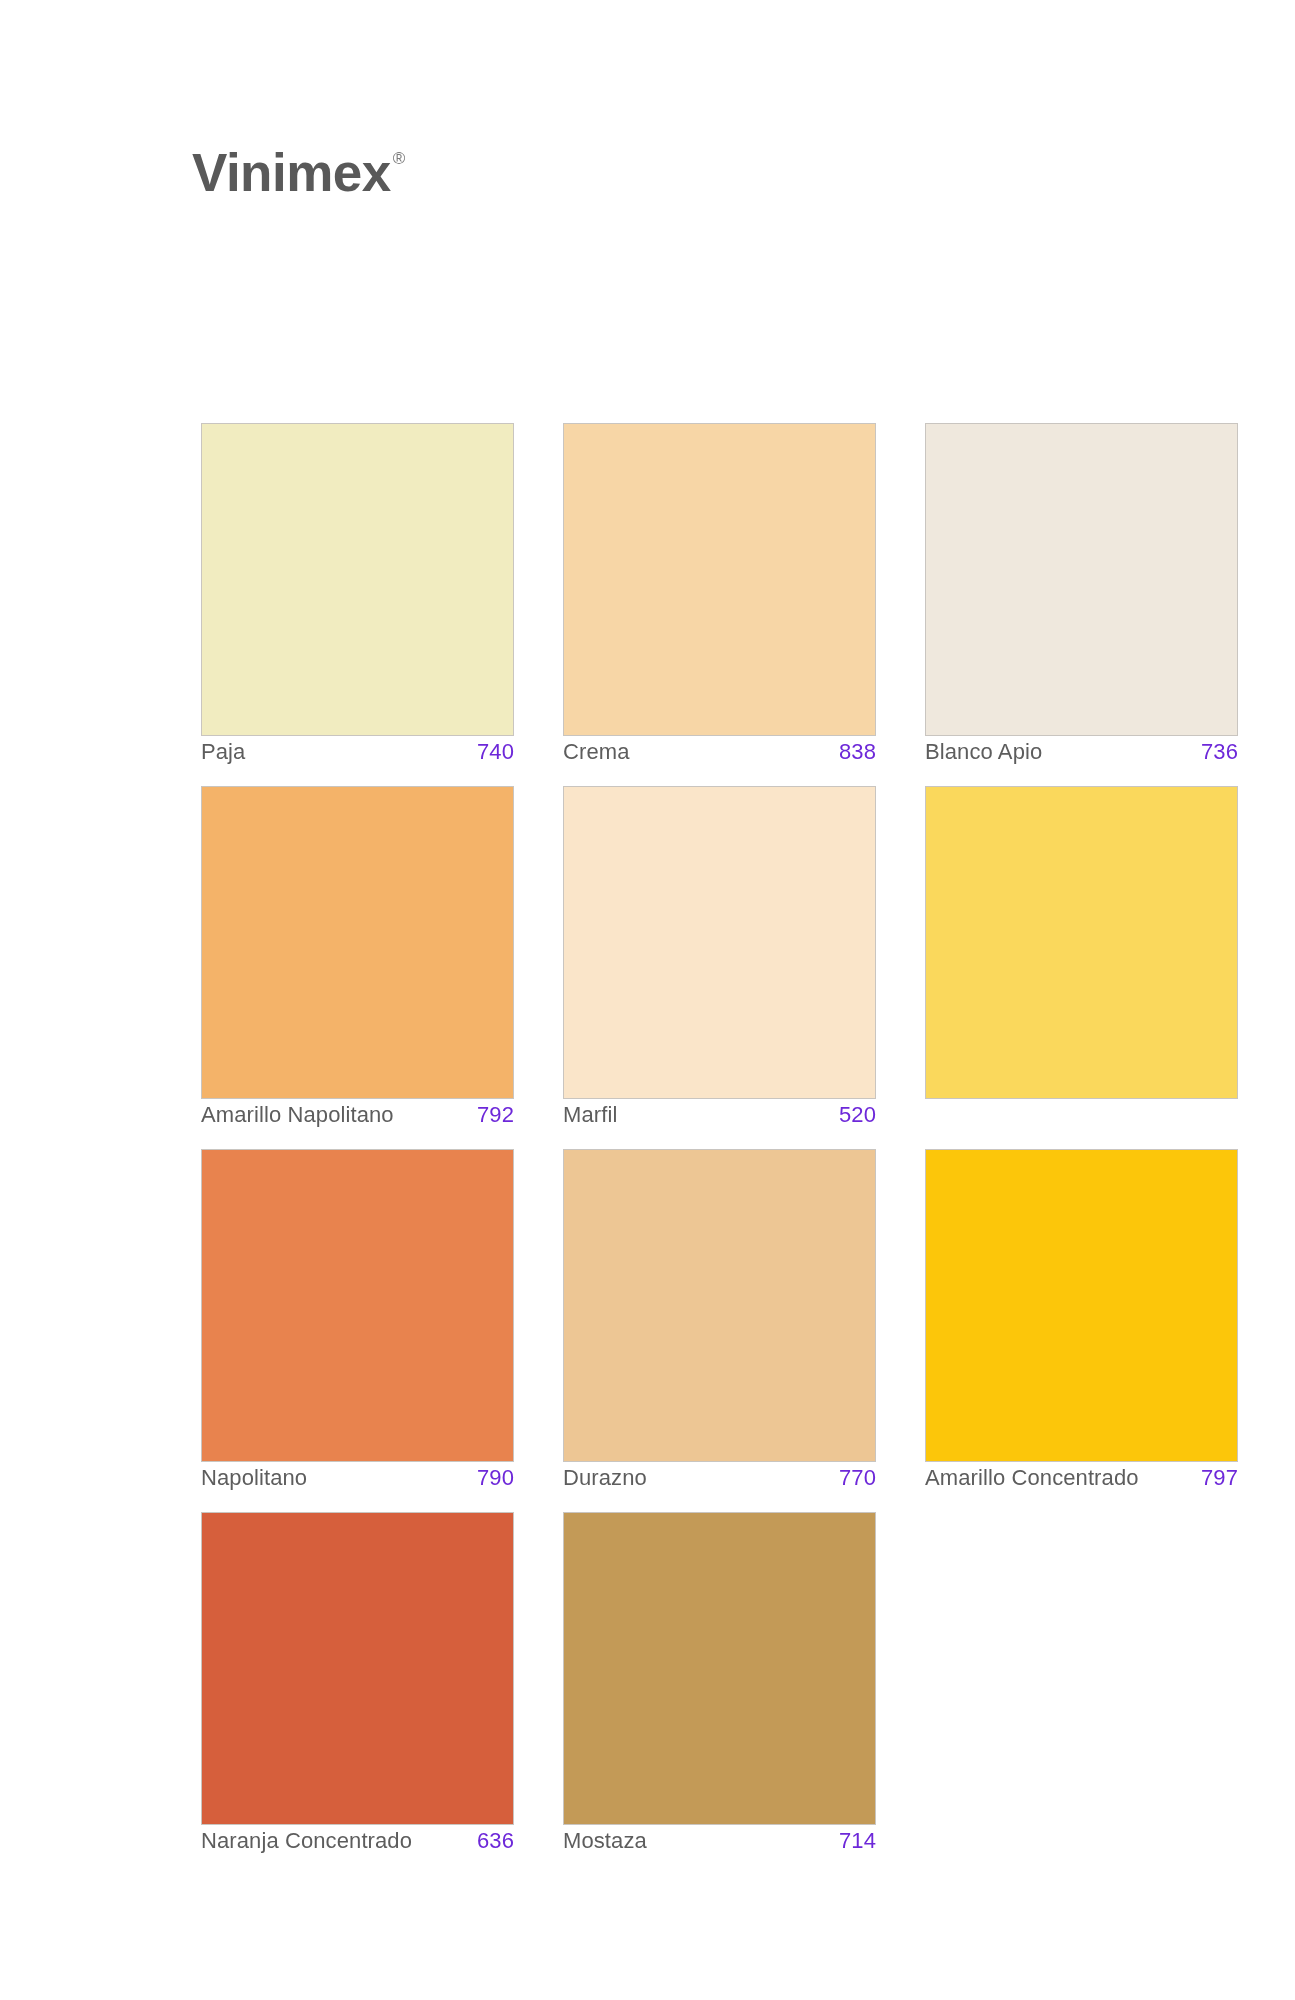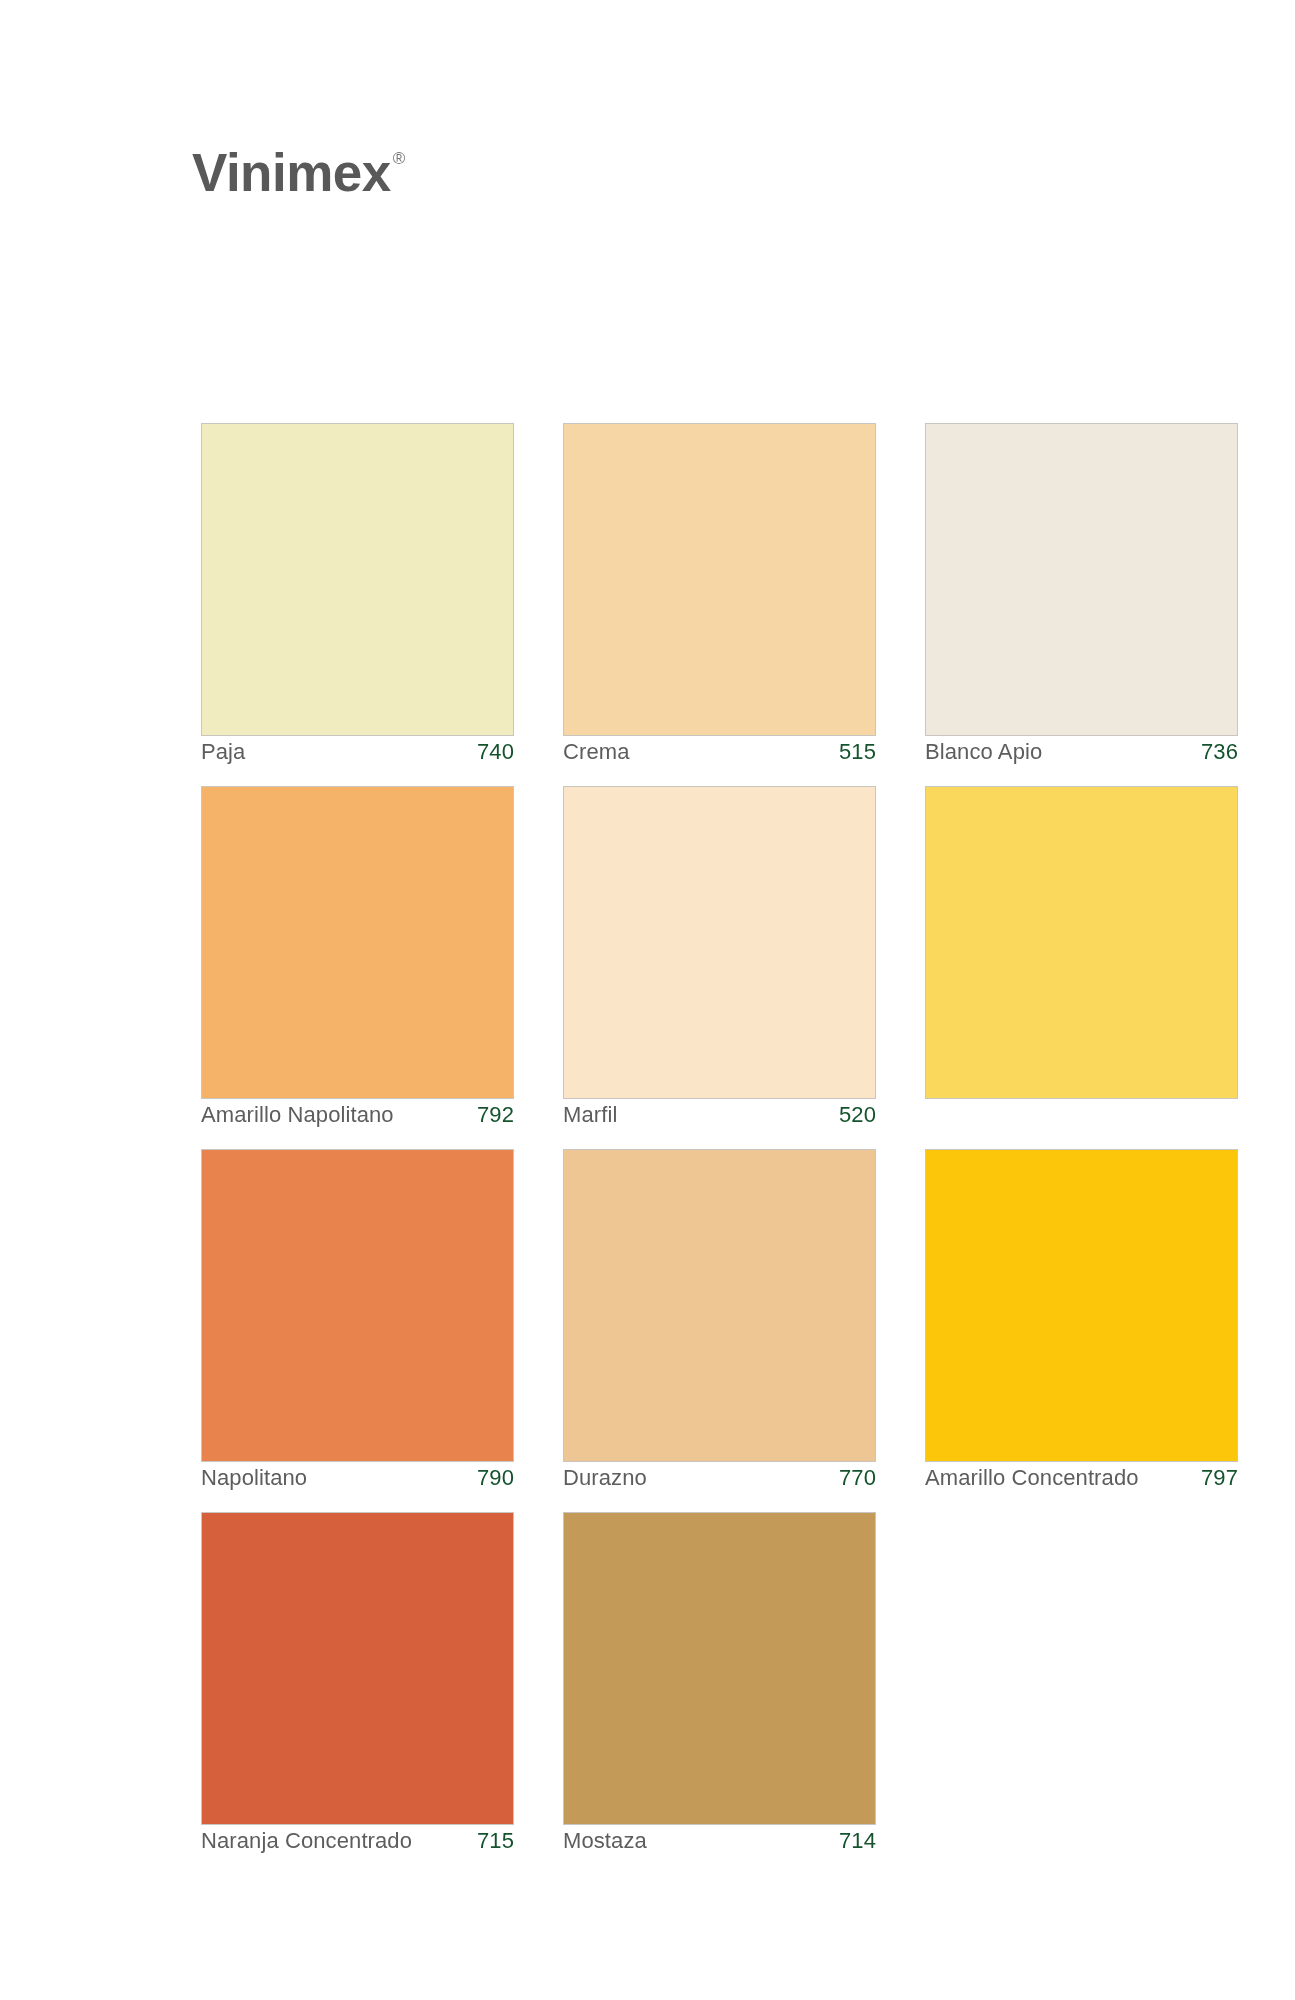--- a/index.html
+++ b/index.html
@@ -82,21 +82,21 @@
 
   .swatch-name {
     font-size: 22px;
     color: #5d5d5d;
     letter-spacing: 0.1px;
     white-space: nowrap;
   }
 
   .swatch-code {
     font-size: 22px;
-    color: #14532d;
+    color: #6d28d9;
     letter-spacing: 0.1px;
     white-space: nowrap;
   }
 </style>
 </head>
 <body style="background: rgb(255, 255, 255);">
 
 <div class="page">
 
   <div class="brand">
@@ -109,21 +109,21 @@
         <div class="swatch-chip" style="background: rgb(241, 236, 192); border-color: rgb(201, 197, 192);"></div>
         <div class="swatch-meta">
           <span class="swatch-name">Paja</span>
           <span class="swatch-code">740</span>
         </div>
       </div>
       <div class="swatch-cell">
         <div class="swatch-chip" style="background: rgb(247, 214, 166); border-color: rgb(201, 197, 192);"></div>
         <div class="swatch-meta">
           <span class="swatch-name">Crema</span>
-          <span class="swatch-code">515</span>
+          <span class="swatch-code">838</span>
         </div>
       </div>
       <div class="swatch-cell">
         <div class="swatch-chip" style="background: rgb(239, 232, 221); border-color: rgb(201, 197, 192);"></div>
         <div class="swatch-meta">
           <span class="swatch-name">Blanco Apio</span>
           <span class="swatch-code">736</span>
         </div>
       </div>
       <div class="swatch-cell">
@@ -161,21 +161,21 @@
         <div class="swatch-chip" style="background: rgb(252, 198, 10); border-color: rgb(201, 197, 192);"></div>
         <div class="swatch-meta">
           <span class="swatch-name">Amarillo Concentrado</span>
           <span class="swatch-code">797</span>
         </div>
       </div>
       <div class="swatch-cell">
         <div class="swatch-chip" style="background: rgb(214, 95, 60); border-color: rgb(201, 197, 192);"></div>
         <div class="swatch-meta">
           <span class="swatch-name">Naranja Concentrado</span>
-          <span class="swatch-code">715</span>
+          <span class="swatch-code">636</span>
         </div>
       </div>
       <div class="swatch-cell">
         <div class="swatch-chip" style="background: rgb(195, 154, 87); border-color: rgb(201, 197, 192);"></div>
         <div class="swatch-meta">
           <span class="swatch-name">Mostaza</span>
           <span class="swatch-code">714</span>
         </div>
       </div>
     </div>

